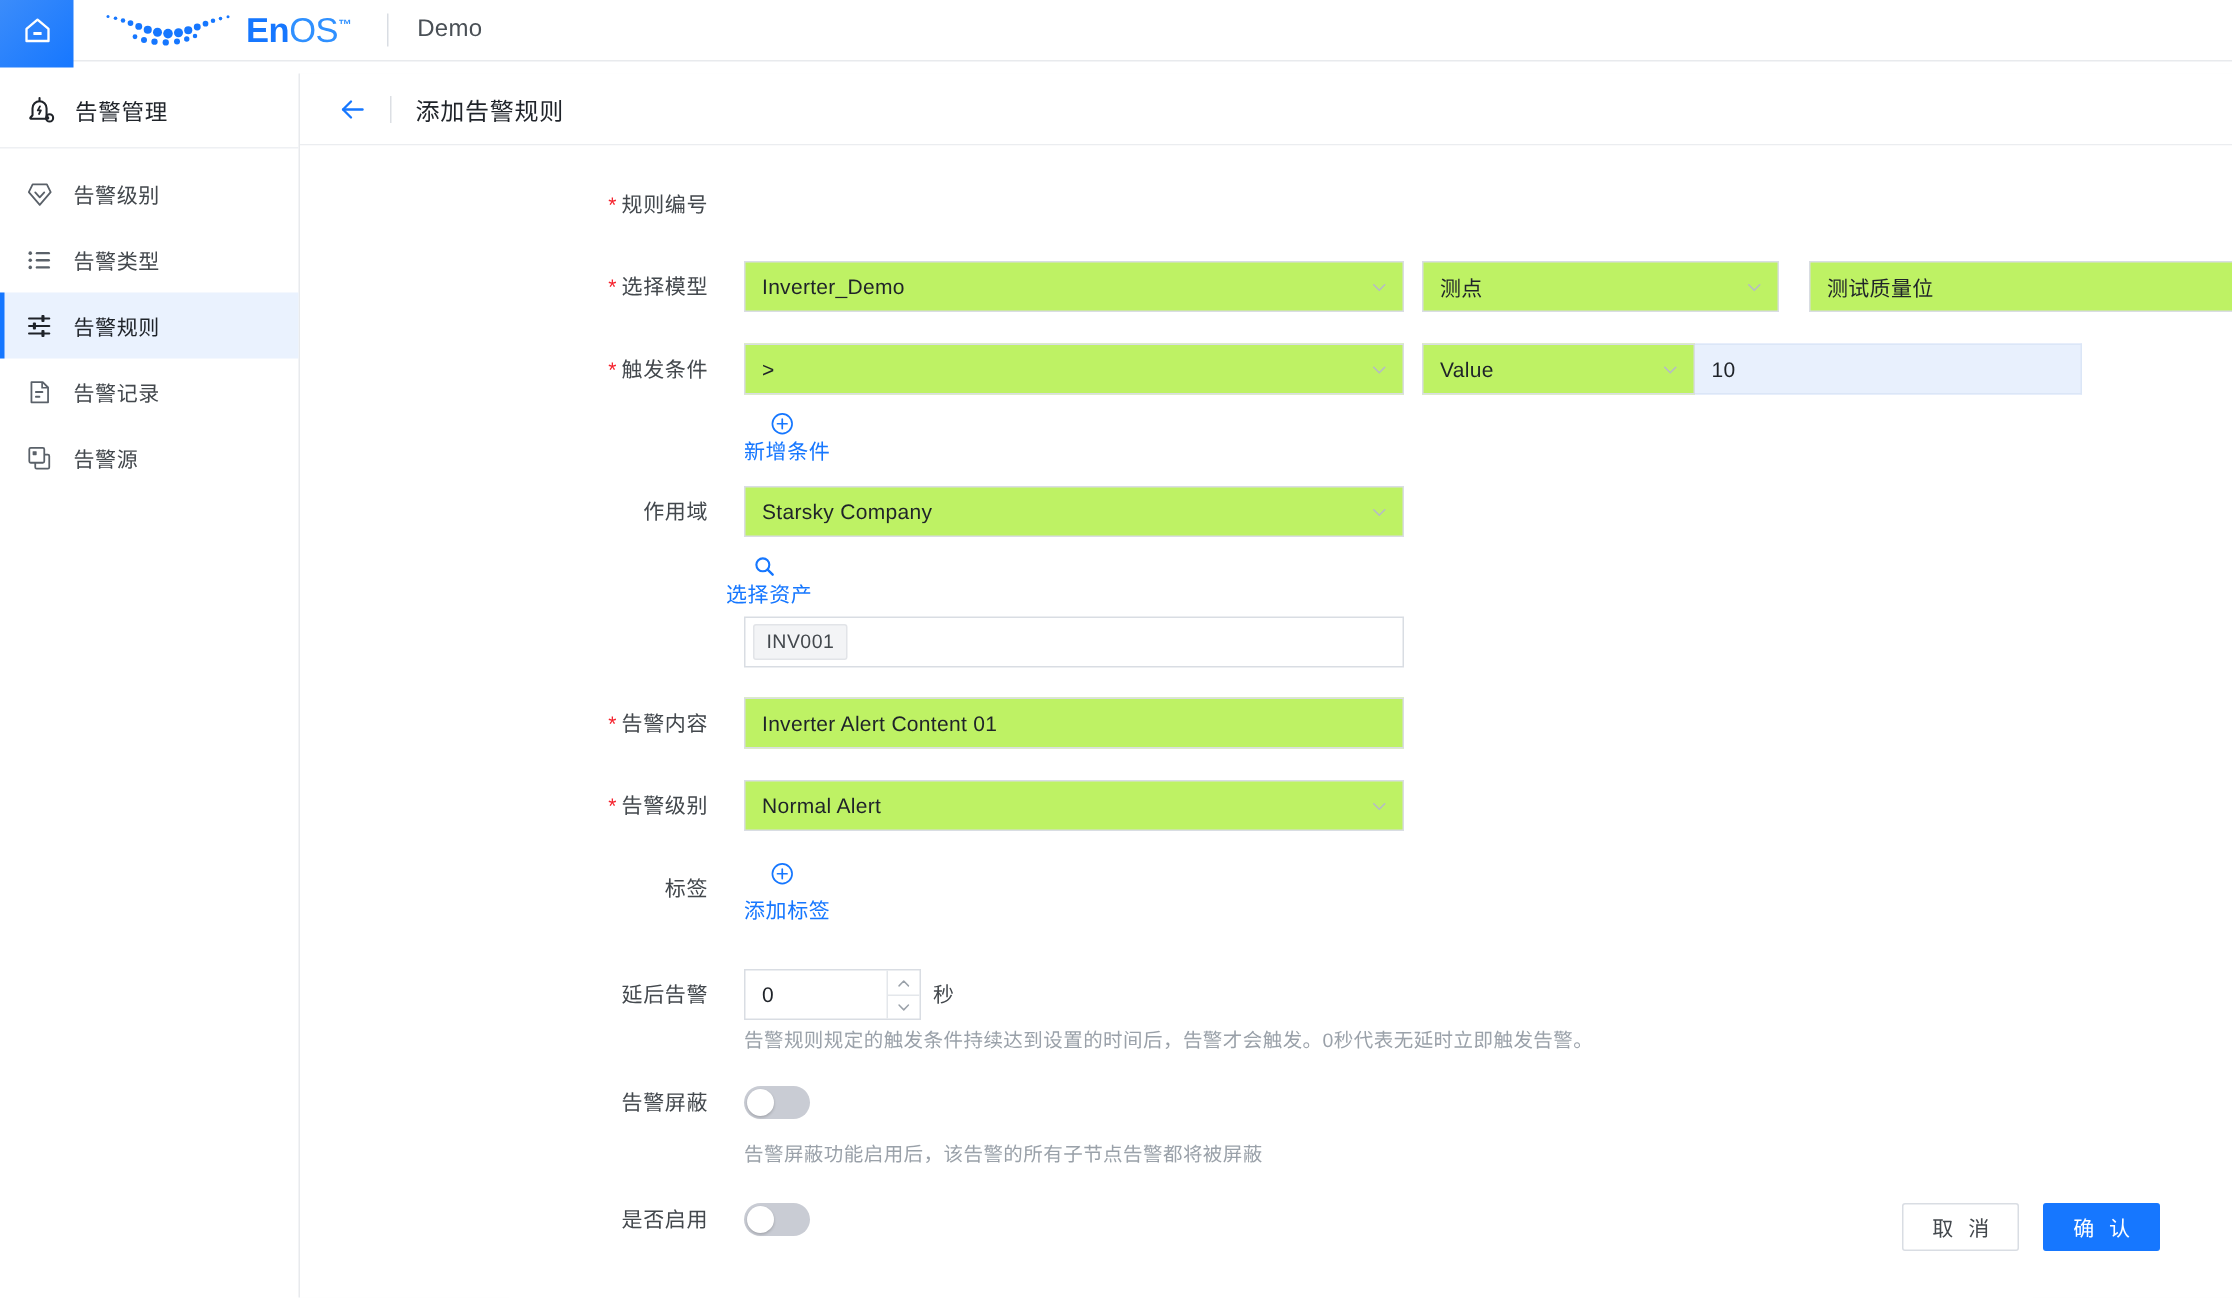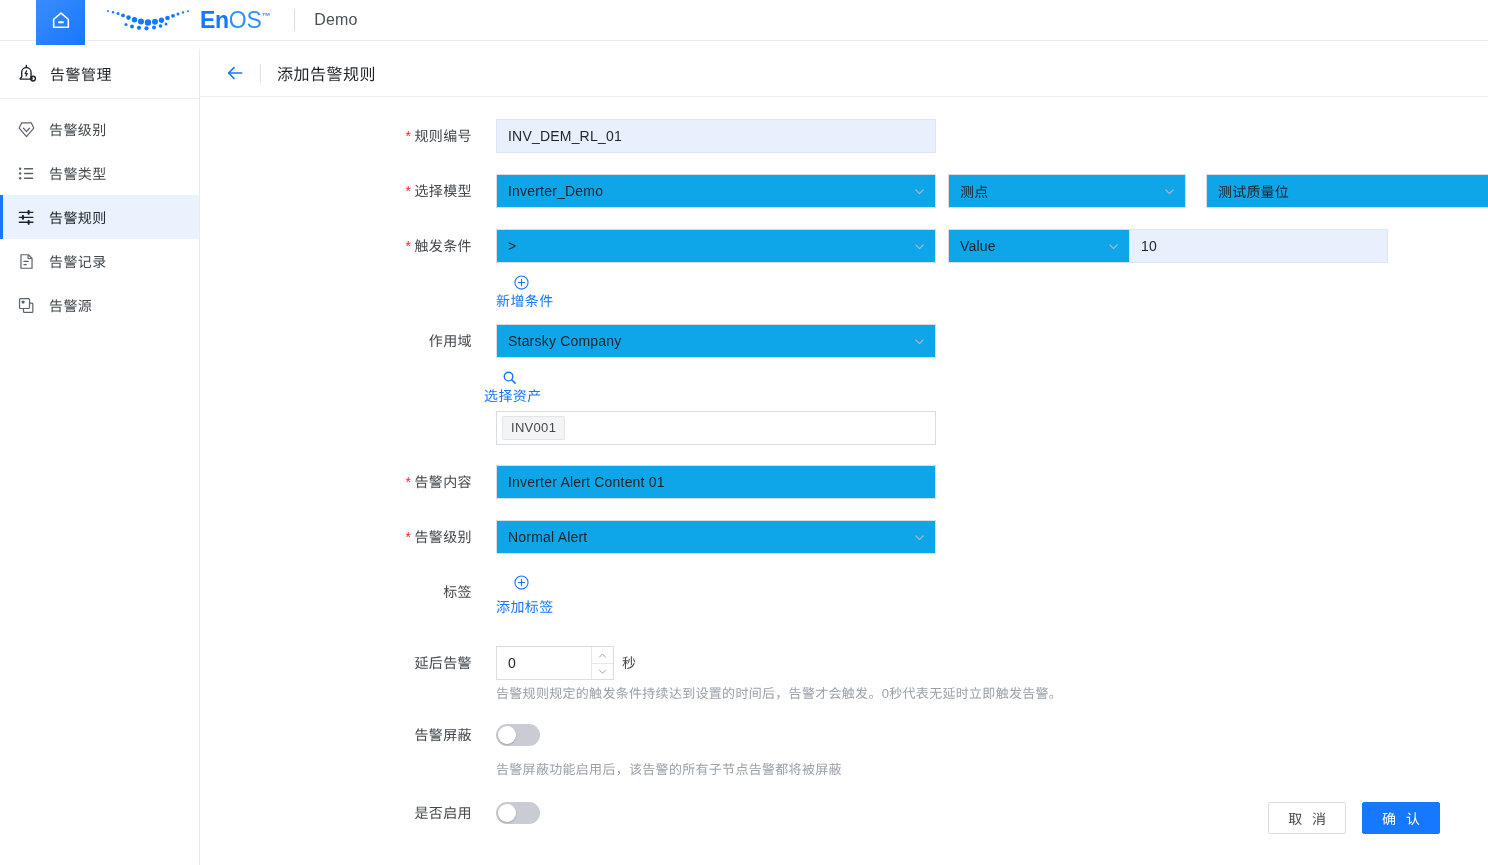--- a/index.html
+++ b/index.html
@@ -12,21 +12,21 @@
     color: #1f2329;
     -webkit-font-smoothing: antialiased;
   }
 
   
   .topbar {
     position: absolute; left: 0; top: 0;
     width: 1488px; height: 41px;
     background: #ffffff;
     border-bottom: 1px solid #e8eaed;
-    display: flex; align-items: center; padding-left: 36px;
+    display: flex; align-items: center;
   }
   .home-tile {
     width: 49px; height: 49px;
     background: linear-gradient(135deg, #3d8dfa 0%, #1677ff 100%);
     display: flex; align-items: center; justify-content: center;
     flex: 0 0 auto;
   }
   .brand {
     display: flex; align-items: center;
     margin-left: 17px;
@@ -145,21 +145,21 @@
     letter-spacing: 0.4px;
     flex: 0 0 auto;
   }
   .lab .req { color: #f5222d; margin-right: 3px; }
 
   .ctrl-wrap { display: flex; align-items: flex-start; }
 
   .fld {
     height: 34px;
     border: 1px solid #d9dde3;
-    background: #0ea5e9;
+    background: #bef264;
     font-size: 14px;
     color: #1f2329;
     display: flex;
     align-items: center;
     padding: 0 11px;
     position: relative;
     letter-spacing: 0.2px;
   }
   .fld.blue { background: #e8f0fd; border-color: #dbe6f7; }
   .fld .val { flex: 1 1 auto; overflow: hidden; white-space: nowrap; }
@@ -411,25 +411,20 @@
     <span class="head-div"></span>
     <span class="page-title">添加告警规则</span>
   </div>
 
   <div class="form-area">
 
     <div class="row" style="margin-bottom:21px;">
       <div class="lab">
         <span class="req">*</span><span>规则编号</span>
       </div>
-      <div class="ctrl-wrap">
-        <div class="fld blue w440">
-          <span class="val">INV_DEM_RL_01</span>
-        </div>
-      </div>
     </div>
 
     <div class="row" style="margin-bottom:21px;">
       <div class="lab">
         <span class="req">*</span><span>选择模型</span>
       </div>
       <div class="ctrl-wrap">
         <div class="fld w440">
           <span class="val">Inverter_Demo</span>
           <span class="caret">

